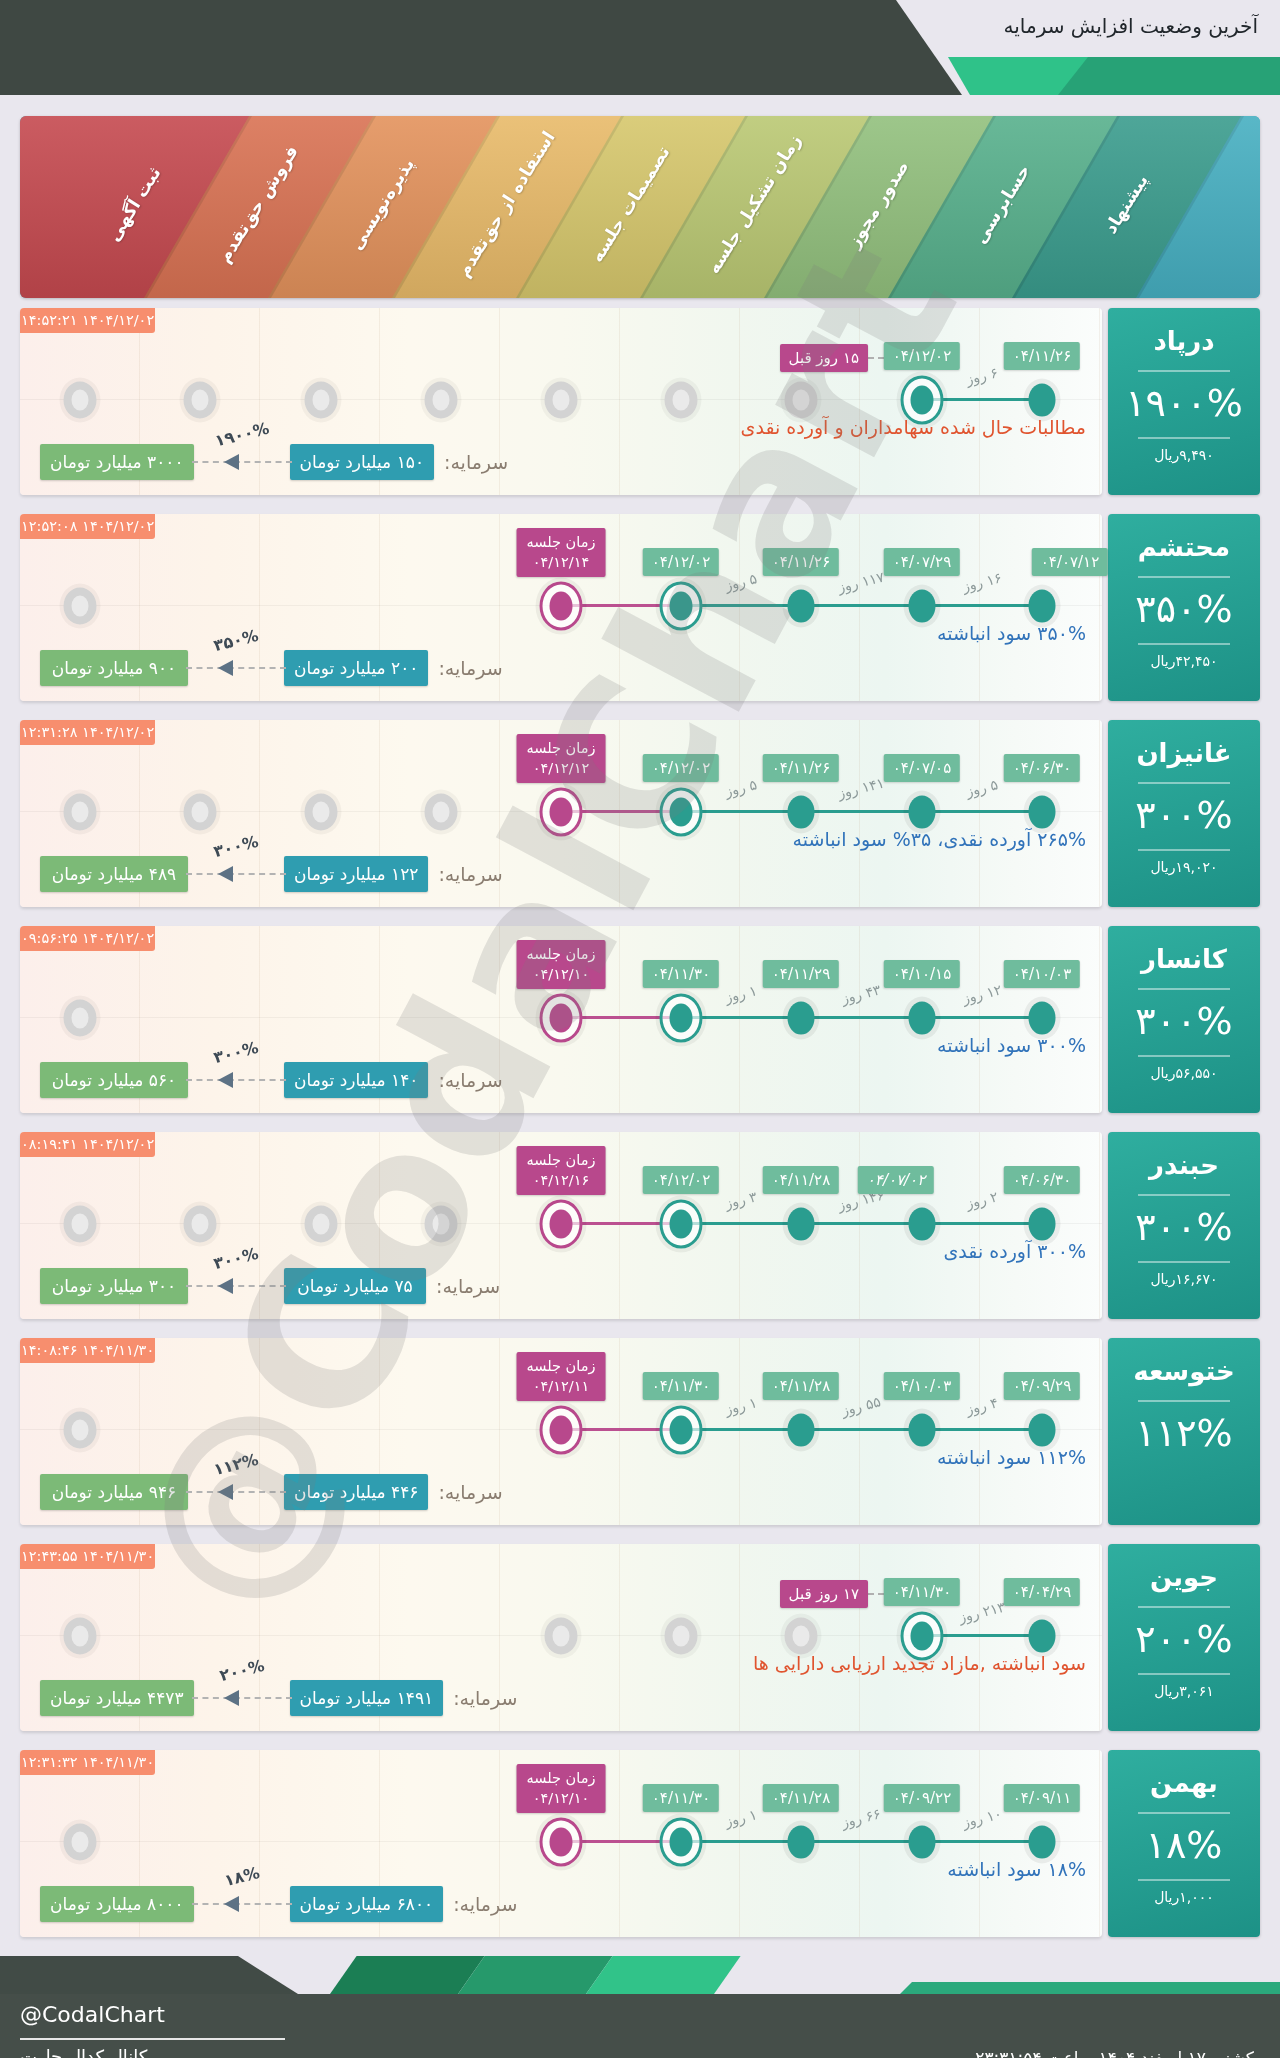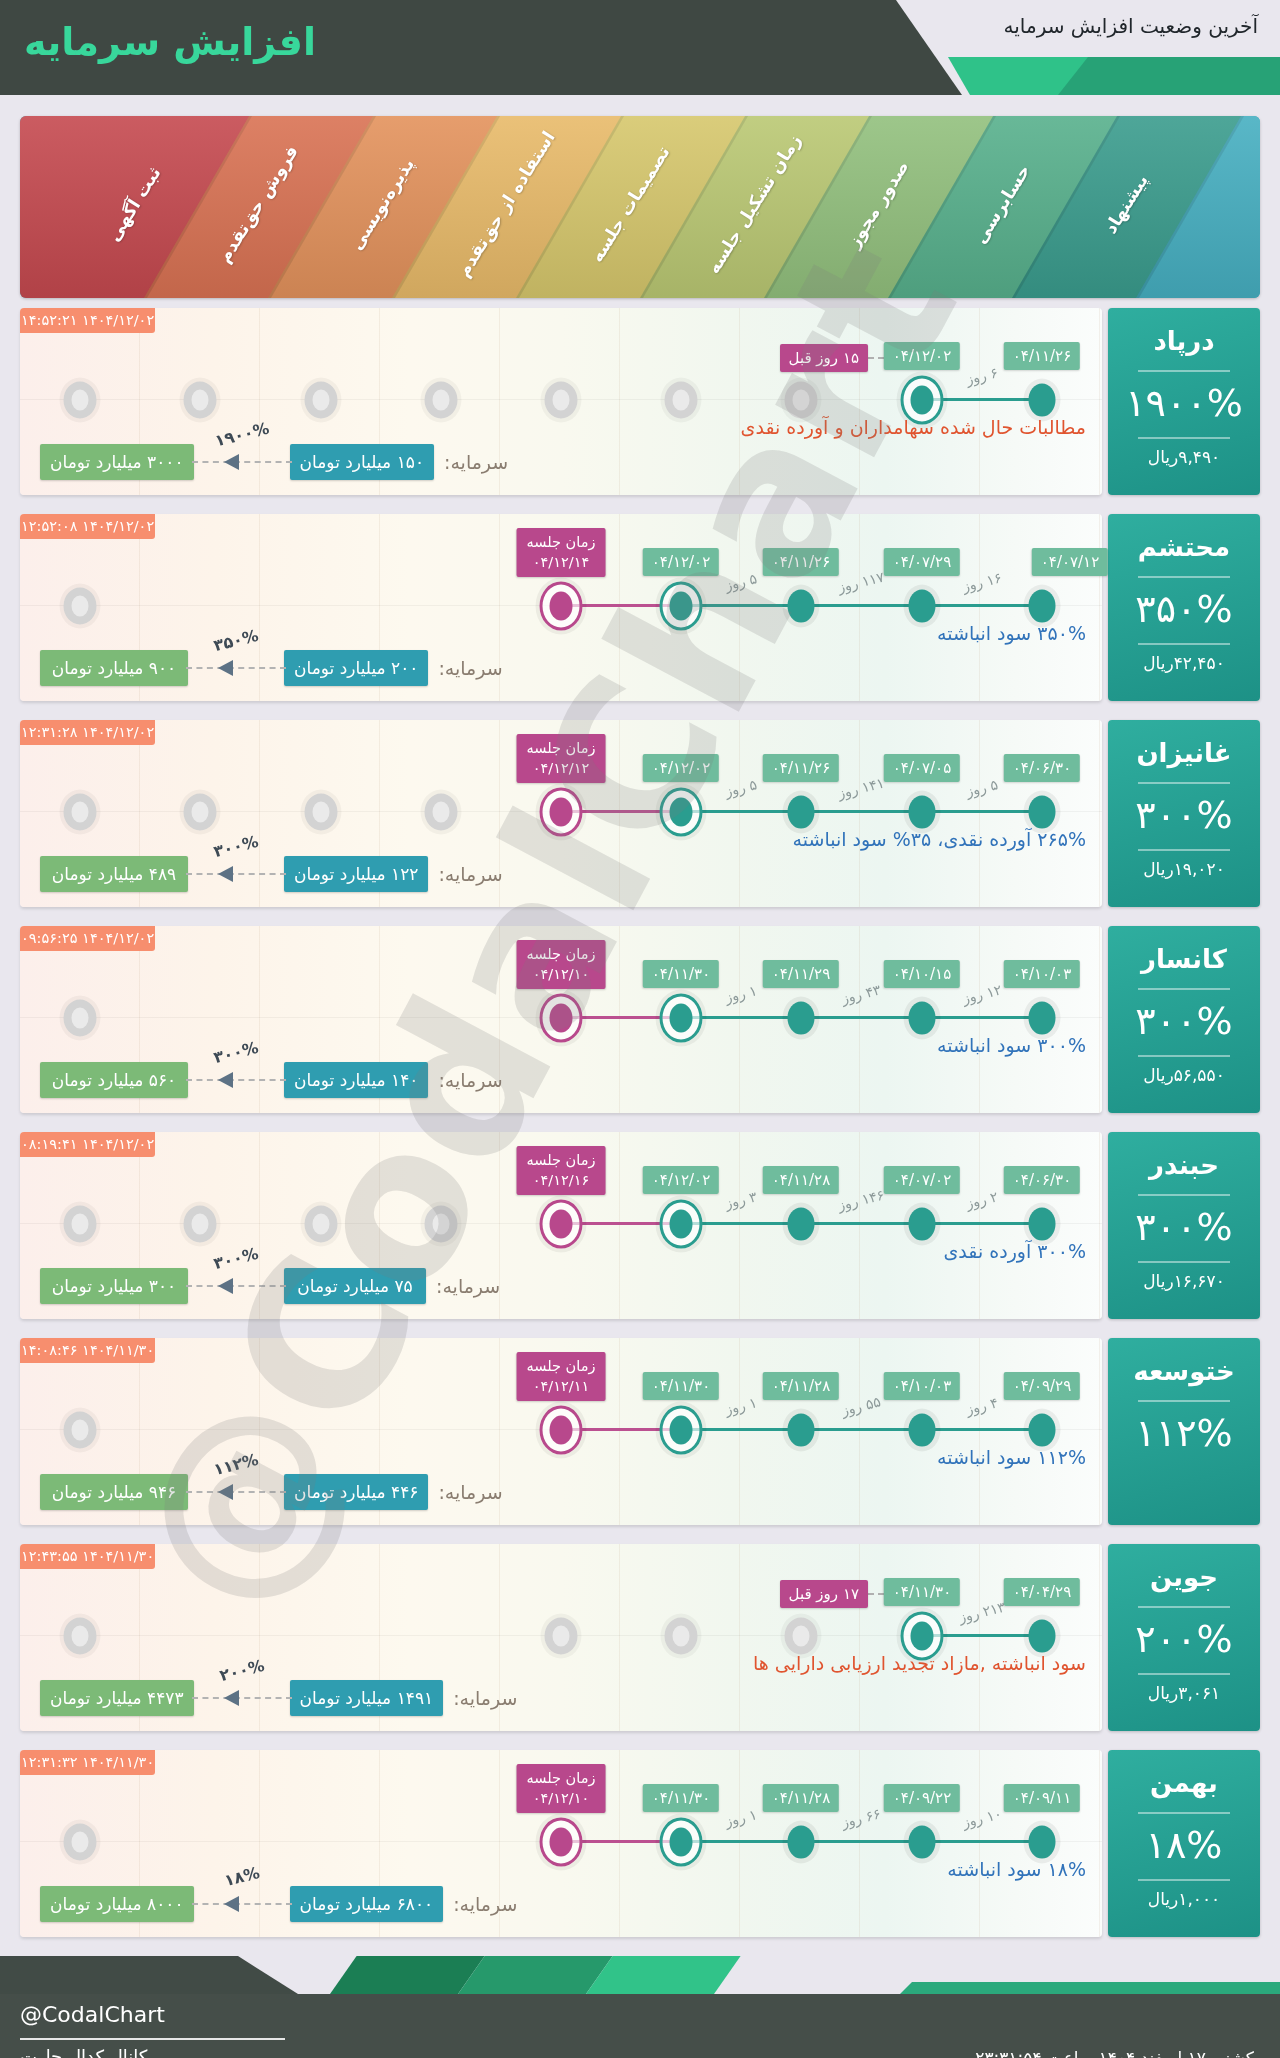--- a/index.html
+++ b/index.html
@@ -82,21 +82,21 @@
     color:#3e4a55;font-weight:bold;font-size:16px;white-space:nowrap;}
   .cap-label{margin-left:10px;color:#8a7d70;font-size:19px;white-space:nowrap;direction:rtl;}
   
   .ccard{width:152px;border-radius:4px;background:linear-gradient(165deg,#2fae9f,#1d9186);
     color:#fff;text-align:center;padding:18px 6px 12px;box-shadow:0 1px 3px rgba(0,0,0,.2);
     box-sizing:border-box;direction:rtl;}
   .cname{font-size:26px;font-weight:bold;}
   .cdiv{height:2px;width:66%;margin:14px auto 9px;background:rgba(255,255,255,.45);}
   .cdiv.second{margin:12px auto 8px;}
   .cpct{font-size:38px;}
-  .cprice{font-size:17px;}
+  .cprice{font-size:14px;}
   
   .wm{position:absolute;left:86px;top:1535px;transform:rotate(-62deg);transform-origin:0 0;
     font-size:205px;color:rgba(125,125,125,0.20);z-index:40;pointer-events:none;white-space:nowrap;
     font-weight:600;letter-spacing:2px;direction:ltr;}
   
   .fstrip{position:relative;height:38px;overflow:hidden;}
   .fs-slate{position:absolute;left:0;top:0;width:300px;height:100%;background:#414b46;
     clip-path:polygon(0 0,238px 0,298px 100%,0 100%);}
   .fs-g{position:absolute;top:0;height:100%;width:128px;transform:skewX(-35deg);transform-origin:bottom left;}
   .fs-g1{left:330px;background:#1b7e54;}
@@ -111,21 +111,20 @@
   .f-date{position:absolute;right:20px;top:54px;font-size:17px;}
 </style>
 </head>
 <body>
 
 <div class="header">
   <div class="header-dark"></div>
   <div class="subtitle">آخرین وضعیت افزایش سرمایه</div>
   <div class="green-a"></div>
   <div class="green-b"></div>
-  <div class="title">افزایش سرمایه</div>
 </div>
 
 <div class="bands">
   <div class="band first" style="left:-124px;width:249px;background:#c5494f;"></div>
   <div class="band" style="left:124px;background:#d97253;"></div>
   <div class="band" style="left:248px;background:#e3925c;"></div>
   <div class="band" style="left:372px;background:#e8ba69;"></div>
   <div class="band" style="left:496px;background:#d6c76c;"></div>
   <div class="band" style="left:620px;background:#bac873;"></div>
   <div class="band" style="left:744px;background:#92c07d;"></div>
@@ -336,21 +335,21 @@
       <div class="gdot" style="left:60px;"></div>
       <div class="gdot" style="left:180px;"></div>
       <div class="gdot" style="left:301px;"></div>
       <div class="gdot" style="left:421px;"></div>
       <div class="line m" style="left:541px;width:120px;"></div>
       <div class="line t" style="left:661px;width:361px;"></div>
       <div class="dur" style="left:962px;">۲ روز</div>
       <div class="dur" style="left:841px;">۱۴۶ روز</div>
       <div class="dur" style="left:721px;">۳ روز</div>
       <div class="dbadge" style="left:1022px;">۰۴/۰۶/۳۰</div>
-      <div class="dbadge" style="left:902px;">۰۴/۰۷/۰۲</div>
+      <div class="dbadge" style="left:876px;font-style:italic;">۰۴/۰۷/۰۲</div>
       <div class="dbadge" style="left:781px;">۰۴/۱۱/۲۸</div>
       <div class="dbadge" style="left:661px;">۰۴/۱۲/۰۲</div>
       <div class="mbadge" style="left:541px;">
         <span>زمان جلسه</span>
         <span>۰۴/۱۲/۱۶</span>
       </div>
       <div class="dot" style="left:1022px;"></div>
       <div class="dot" style="left:902px;"></div>
       <div class="dot" style="left:781px;"></div>
       <div class="ring" style="left:661px;">

